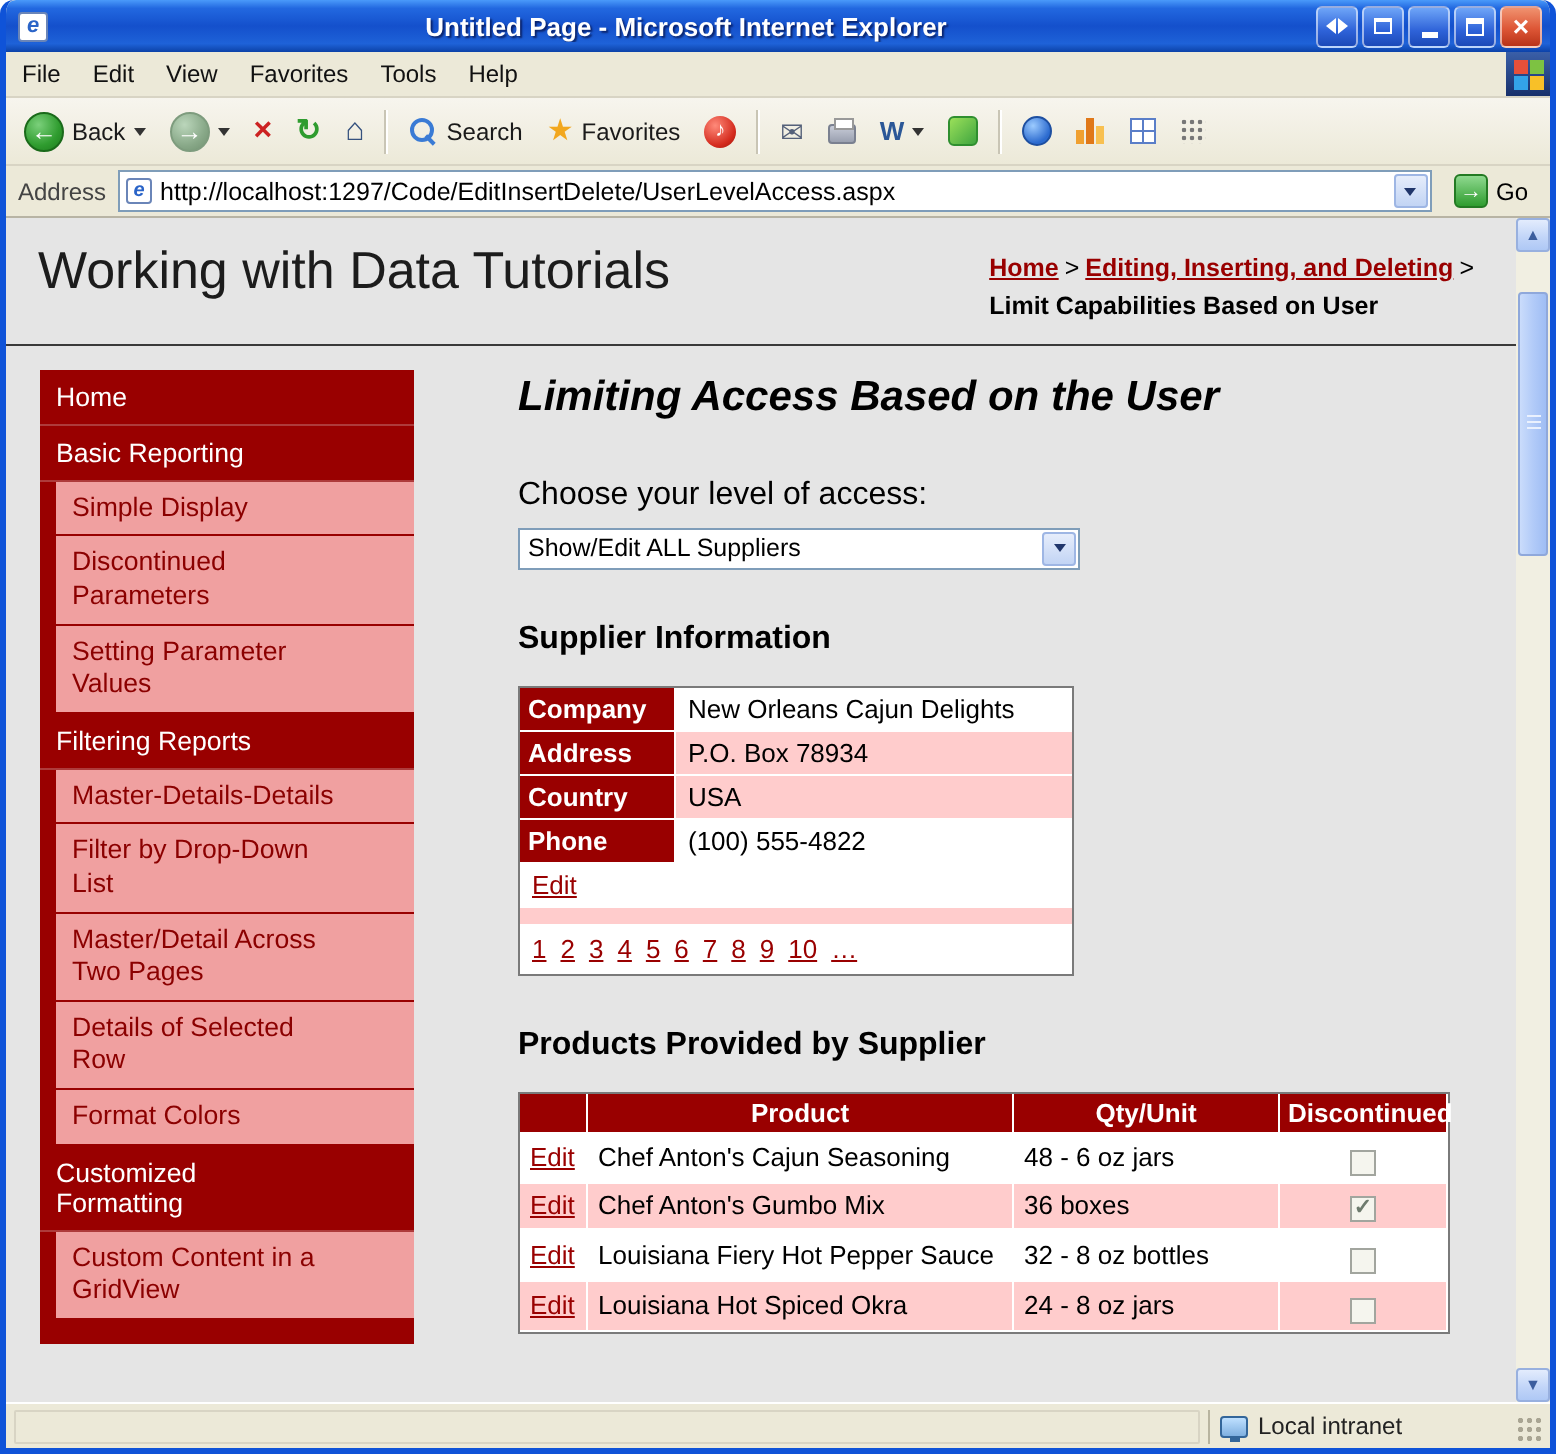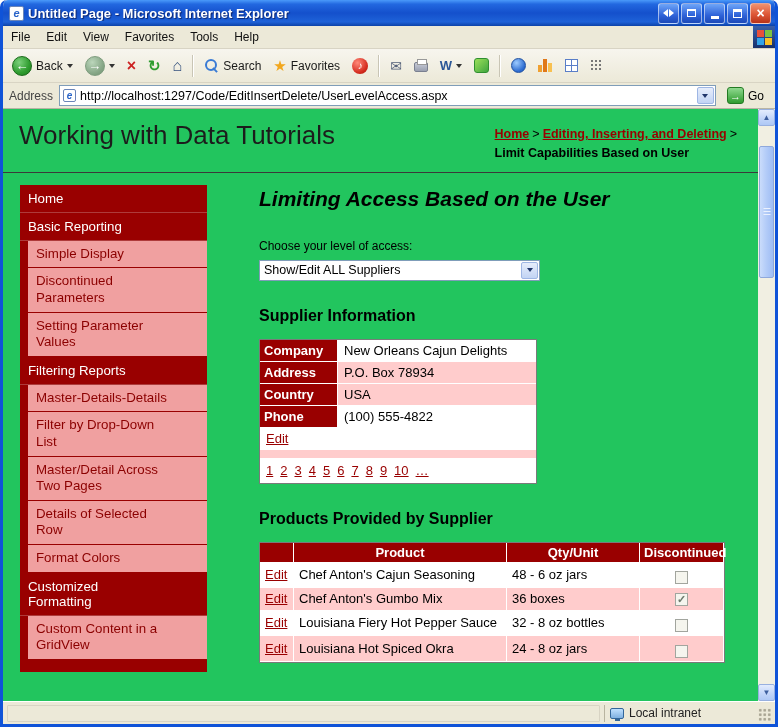--- a/index.html
+++ b/index.html
@@ -10,21 +10,21 @@
             overflow:hidden; background:#ECE9D8; }
 
   
   .titlebar { height:26px; flex:0 0 26px; display:flex; align-items:center; padding:0 4px 0 6px;
     background:linear-gradient(180deg,#4A9AFA 0%,#2268E0 16%,#1450CC 50%,#1E62D8 84%,#0C42A8 100%);
     border-radius:5px 5px 0 0; }
   .ie-icon { width:15px; height:15px; background:#fff; border:1px solid #6A85B8; border-radius:2px;
     display:inline-flex; align-items:center; justify-content:center;
     font-style:italic; font-weight:bold; font-size:11px; color:#2A64C8; flex:0 0 auto; }
   .title-text { color:#fff; font-weight:bold; font-size:13px; margin-left:4px; flex:1;
-    text-shadow:1px 1px 1px rgba(0,0,40,.6); white-space:nowrap; overflow:hidden; }
+    text-shadow:1px 1px 1px rgba(0,0,40,.6); white-space:nowrap; overflow:hidden;text-align:center; }
   .tb-buttons { display:flex; gap:2px; }
   .tb-btn { width:21px; height:21px; border-radius:3px; display:inline-flex; align-items:center; justify-content:center;
     background:linear-gradient(180deg,#6EA5F8,#2E62D8 60%,#1B49B8); border:1px solid rgba(255,255,255,.55);
     color:#fff; font-size:14px; font-weight:bold; cursor:default; }
   .tb-btn.close { background:linear-gradient(180deg,#F0926F,#DD5636 55%,#B93318); }
   .g-min { width:8px; height:3px; background:#fff; margin-top:9px; }
   .g-max { width:9px; height:9px; border:1px solid #fff; border-top:3px solid #fff; }
   .tri-l { width:0; height:0; border-top:4px solid transparent; border-bottom:4px solid transparent; border-right:5px solid #fff; margin-right:1px; }
   .tri-r { width:0; height:0; border-top:4px solid transparent; border-bottom:4px solid transparent; border-left:5px solid #fff; }
   .mini-win { width:9px; height:8px; border:1px solid #fff; border-top:2px solid #fff; }
@@ -80,21 +80,21 @@
   .url-input { flex:1; border:none; outline:none; font-size:12.5px; font-family:"Liberation Sans",sans-serif; color:#000; background:transparent; }
   .url-drop { width:17px; height:17px; border:1px solid #9EB6E4; border-radius:2px;
     background:linear-gradient(180deg,#E6EDFB,#C2D4F4); display:flex; align-items:center; justify-content:center; }
   .url-drop::after { content:""; width:0; height:0; border-left:3px solid transparent; border-right:3px solid transparent; border-top:4px solid #21366B; }
   .go-btn { display:flex; align-items:center; gap:4px; padding:0 5px; color:#000; }
   .go-ico { width:17px; height:17px; border-radius:3px; display:inline-flex; align-items:center; justify-content:center;
     background:linear-gradient(180deg,#8FD98F,#2F9C2F); border:1px solid #237A23; color:#fff; font-weight:bold; font-size:11px; }
 
   
   .content-row { flex:1; display:flex; background:#fff; overflow:hidden; }
-  .page { flex:1; overflow:hidden; background:#22c55e; color:#000; }
+  .page { flex:1; overflow:hidden; background:#e5e5e5; color:#000; }
 
   .page-header { display:flex; justify-content:space-between; align-items:flex-start;
     padding:12px 18px 8px 16px; border-bottom:1px solid #3a3a3a; }
   .site-title { font-size:26px; color:#1c1c1c; line-height:1.15; }
   .breadcrumb { font-size:12.5px; line-height:1.55; padding-top:4px; }
   .breadcrumb a { color:#990000; font-weight:bold; text-decoration:underline; }
   .bsep { color:#000; margin:0 3px; }
   .bcur { font-weight:bold; color:#000; }
 
   .page-body { display:flex; padding:12px 0 0 17px; }
@@ -103,21 +103,21 @@
   .sidebar { width:187px; background:#990000; flex:0 0 187px; align-self:flex-start; }
   .nav-item { font-size:13.3px; cursor:pointer; }
   .nav-item .plabel { display:block; color:#fff; padding:6px 50px 6px 8px; border-bottom:1px solid #AE3B3B; }
   .nav-item.child { padding-left:8px; background:#990000; }
   .nav-item .clabel { display:block; background:#F0A0A0; color:#8B0000; padding:5px 31px 5px 8px; border-bottom:1px solid #990000; line-height:1.25; }
   .nav-item.partial { height:12px; overflow:hidden; }
 
   
   .main { margin-left:52px; width:464px; padding-top:2px; }
   .page-title { font-size:21px; font-weight:bold; margin:0 0 20px;font-style:italic; }
-  .access-label { font-size:12px; margin-bottom:7px;margin-top:28px; }
+  .access-label { font-size:16px; margin-bottom:7px;margin-top:28px; }
   .xp-select { width:281px; height:21px; border:1px solid #7F9DB9; background:#fff; display:flex; align-items:center;
     font-size:12.5px; padding-left:4px; position:relative; cursor:default; }
   .sel-text { flex:1; }
   .sel-btn { position:absolute; right:1px; top:1px; bottom:1px; width:17px; border:1px solid #9EB6E4; border-radius:2px;
     background:linear-gradient(180deg,#E6EDFB,#C2D4F4); display:flex; align-items:center; justify-content:center; }
   .sel-btn::after { content:""; width:0; height:0; border-left:3px solid transparent; border-right:3px solid transparent; border-top:4px solid #21366B; }
   .section-heading { font-size:16px; font-weight:bold; margin:26px 0 14px; }
 
   .rlink { color:#990000; text-decoration:underline; cursor:pointer; }
 

